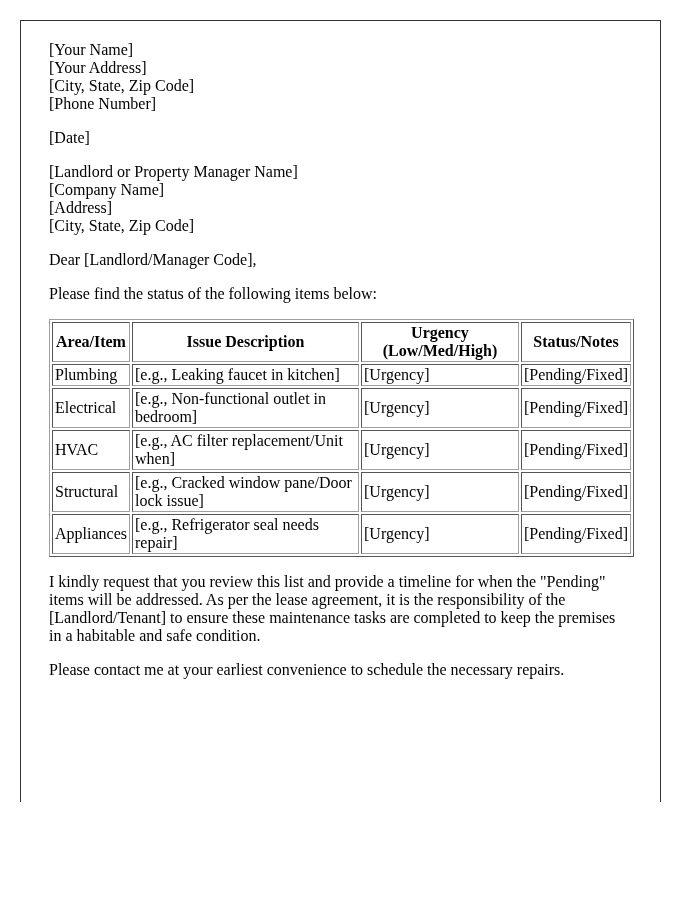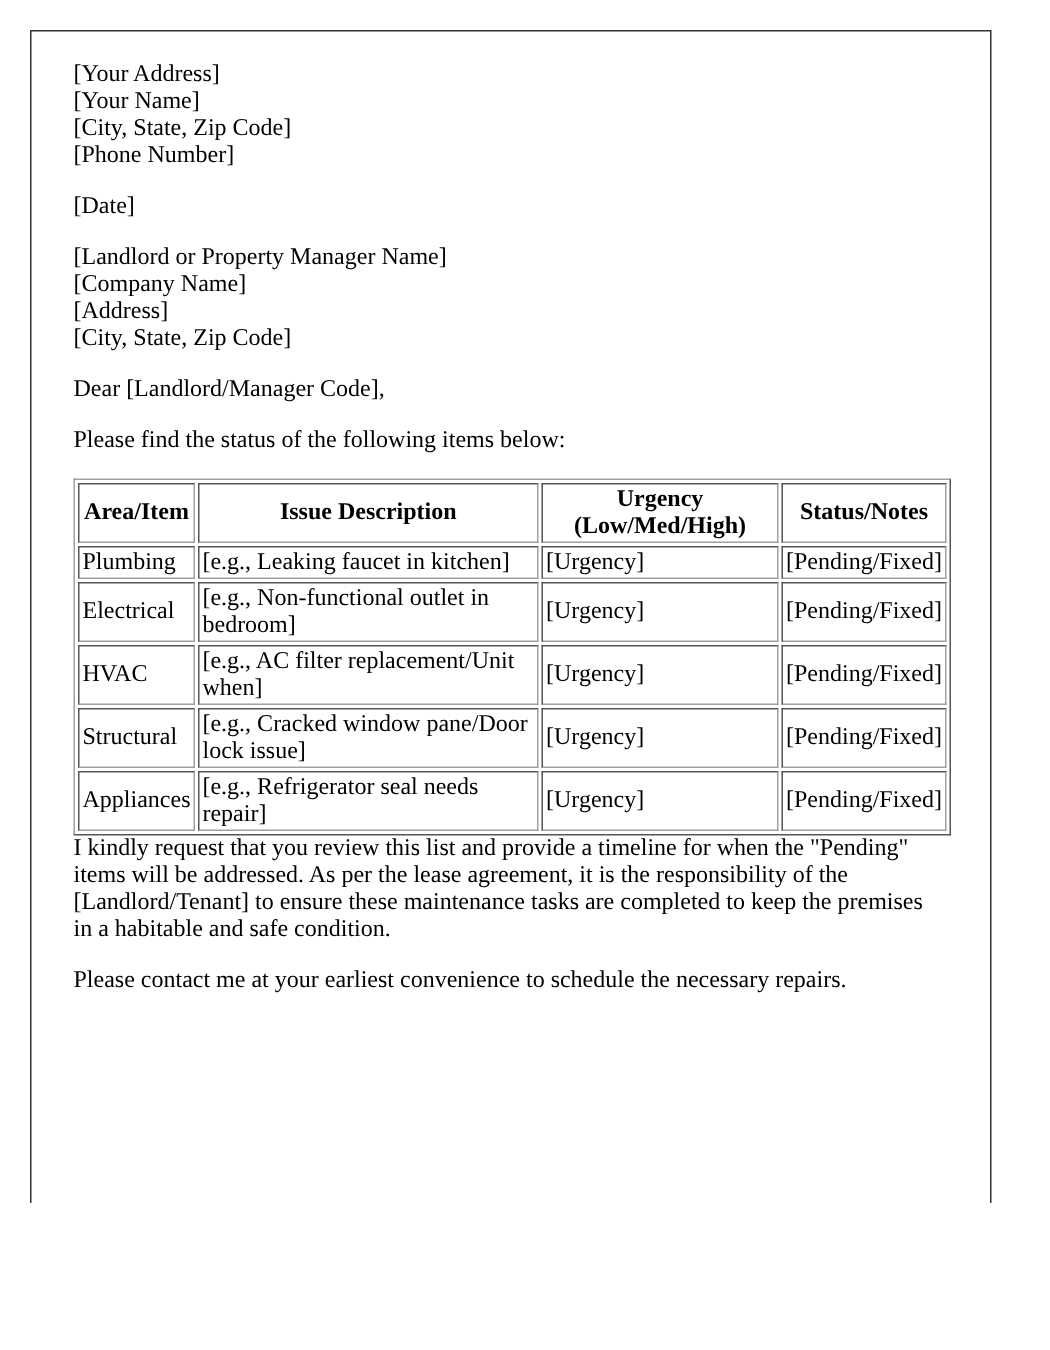--- a/index.html
+++ b/index.html
@@ -6,40 +6,40 @@
     body { width: 700px; height: 900px; position: relative; overflow: hidden;
            font-family: "Liberation Serif", serif; font-size: 16px; color: #000; }
     .viewport { position: absolute; left: 0; top: 0; width: 700px; height: 802px; overflow: hidden; }
     .letter { position: absolute; left: 20px; top: 20px; width: 583px;
               border: 1px solid #333; padding: 20px 28px 40px 28px; min-height: 900px; }
     p { margin: 0 16px 16px 0; line-height: 18px; }
     .block { margin-bottom: 16px; line-height: 18px; }
     .block div { line-height: 18px; }
     .re { font-weight: bold; }
     table.checklist { border: 1px solid #808080; border-spacing: 2px; border-collapse: separate;
-                      margin: 0 0 0 0; width: 585px; border-color: #a0a0a0 #555 #555 #a0a0a0; }
+                      margin: 0 0 16px 0; width: 585px; border-color: #a0a0a0 #555 #555 #a0a0a0; }
     table.checklist th, table.checklist td { border: 1px solid #555; border-color: #555 #a0a0a0 #a0a0a0 #555;
                       padding: 1px 2px; line-height: 18px; vertical-align: middle; }
     table.checklist th { font-weight: bold; text-align: center; height: 36px; }
     table.checklist td { height: 36px; }
     table.checklist tr.short td { height: 18px; }
     .col-area { width: 71px; }
     .col-issue { width: 224px; }
     .col-urg { width: 153px; }
     .col-status { width: 104px; }
   </style>
 </head>
 <body>
 
 <div class="viewport">
   <div class="letter">
 
     <div class="block">
+      <div>[Your Name]</div>
       <div>[Your Address]</div>
-      <div>[Your Name]</div>
       <div>[City, State, Zip Code]</div>
       <div>[Phone Number]</div>
     </div>
 
     <p>[Date]</p>
 
     <div class="block">
       <div>[Landlord or Property Manager Name]</div>
       <div>[Company Name]</div>
       <div>[Address]</div>

